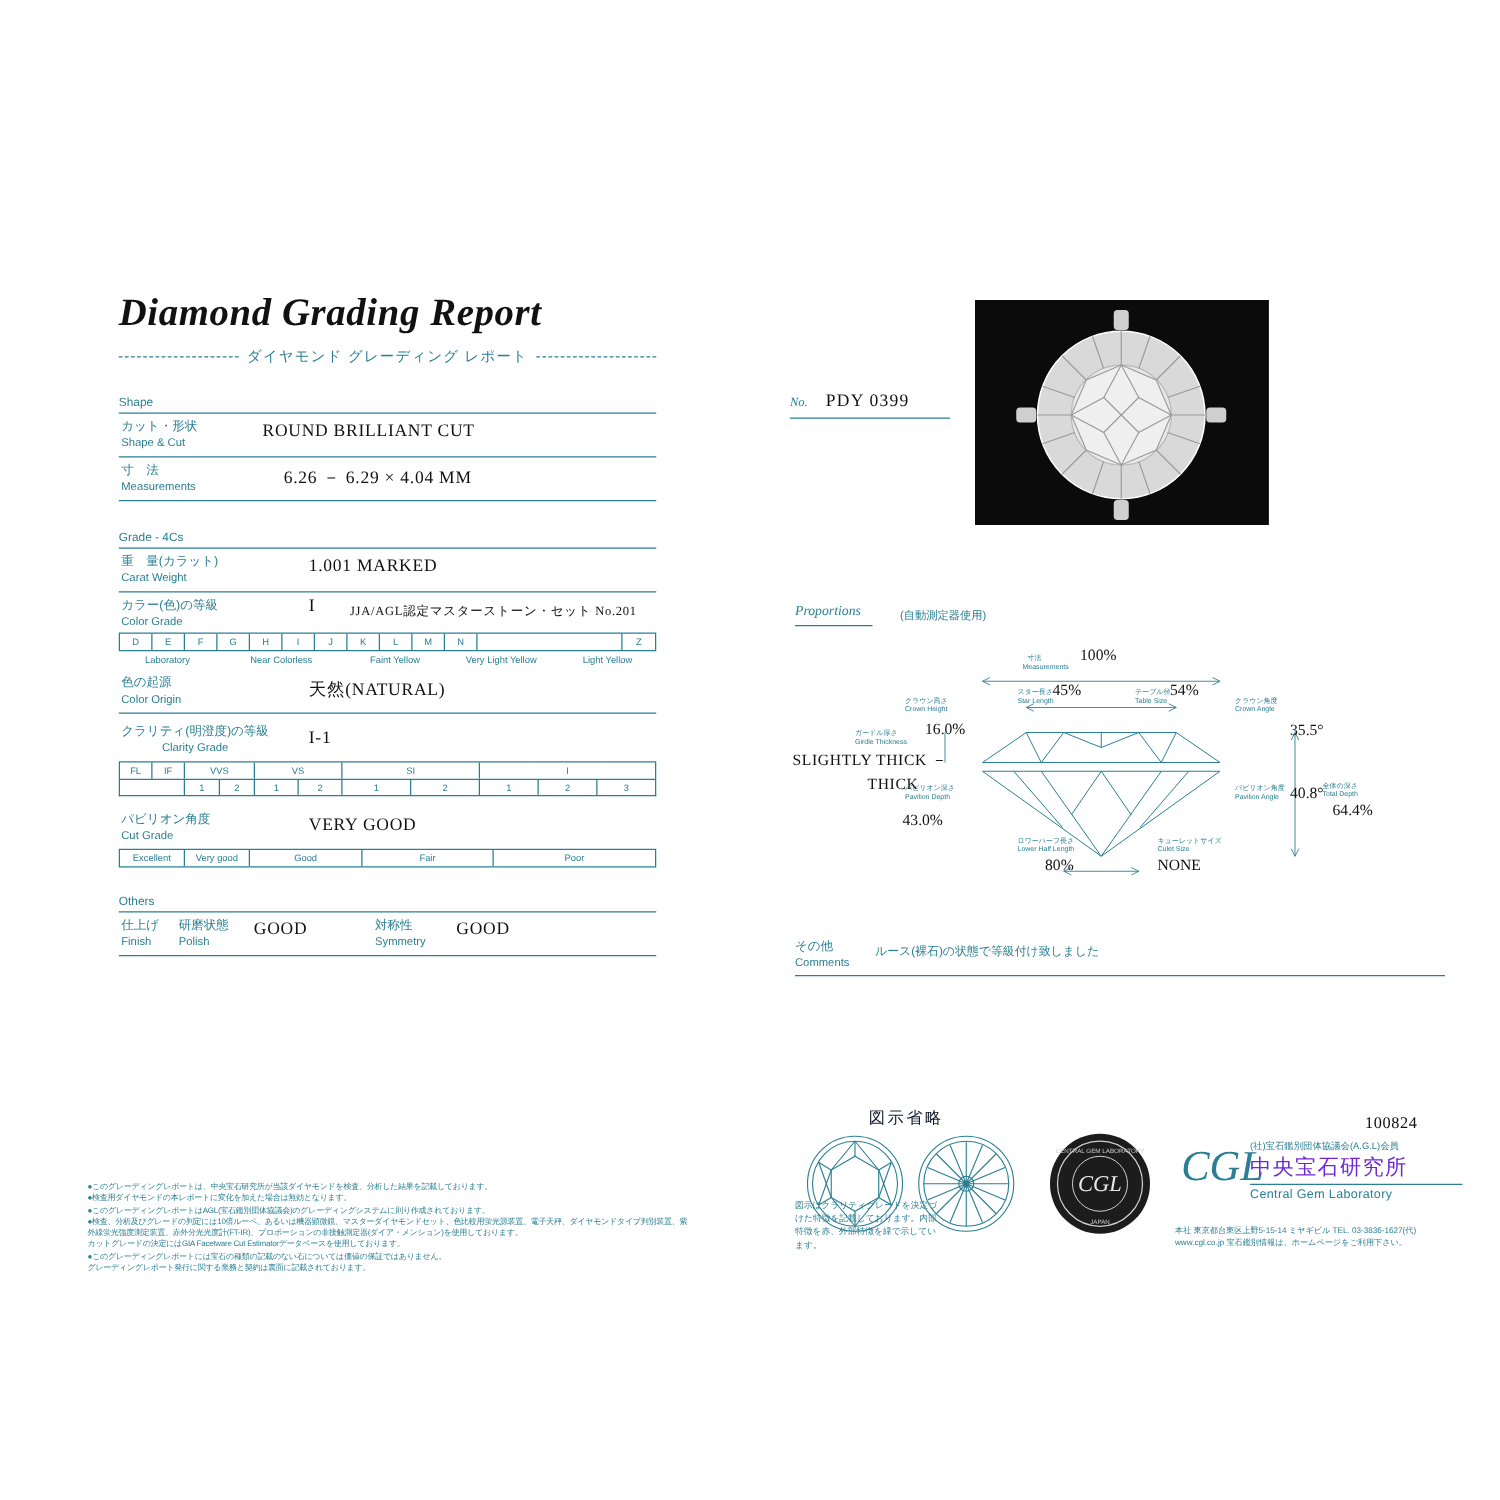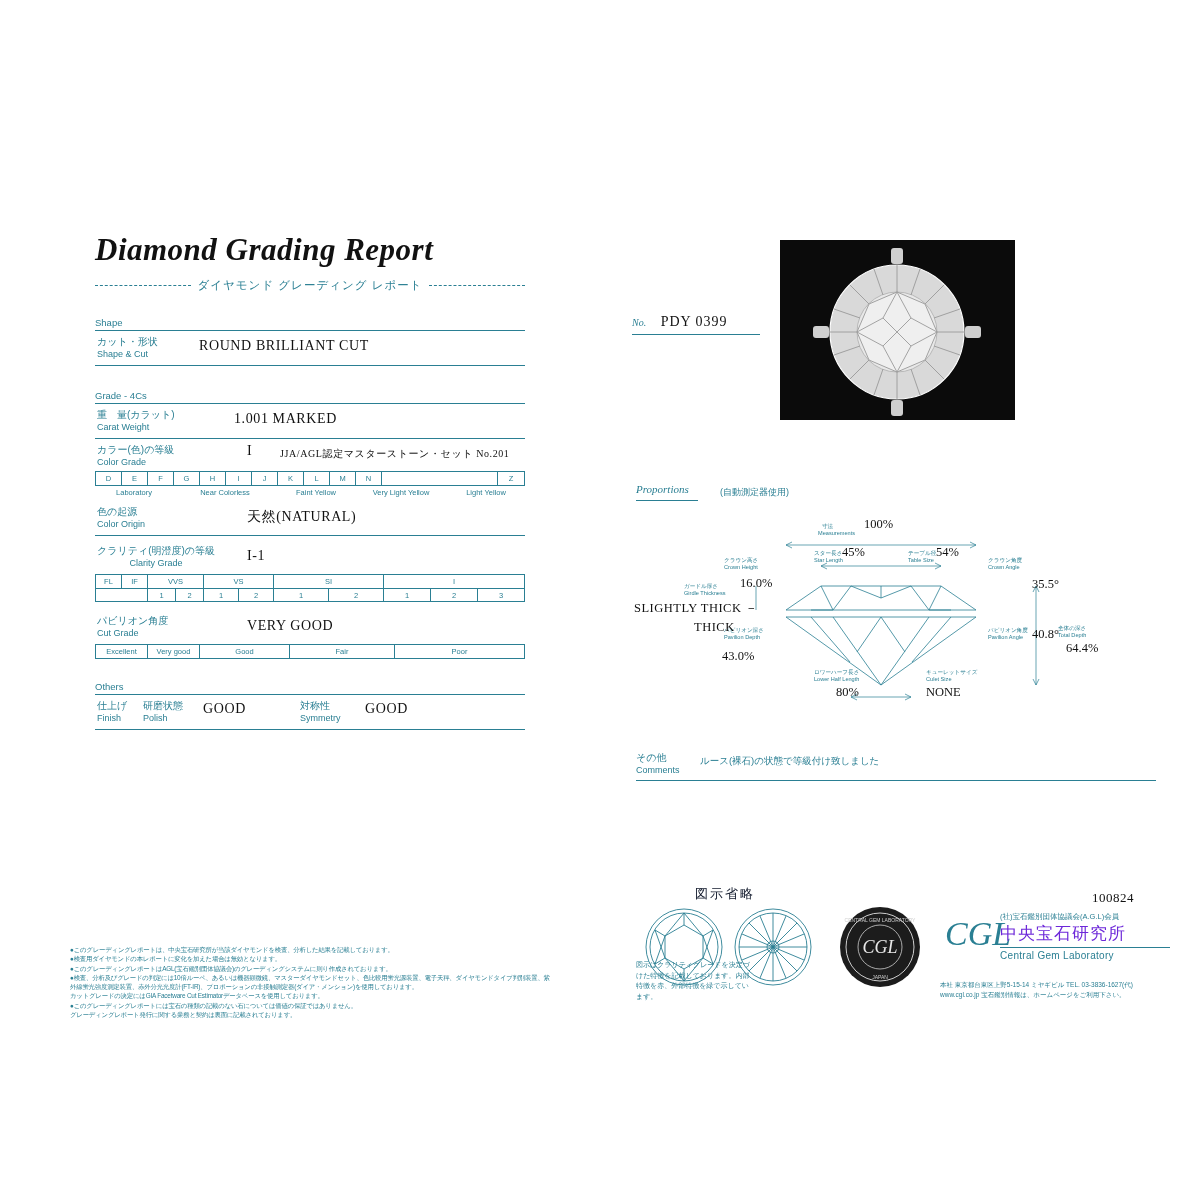--- a/index.html
+++ b/index.html
@@ -63,33 +63,40 @@
     </div>
 
     <div class="sect-label">Shape</div>
     <div class="hr-t"></div>
 
     <div class="row">
       <div class="lbl">
         <div class="jp">カット・形状</div>
         <div class="en">Shape &amp; Cut</div>
       </div>
-      <div class="val" style="left:104px;top:7px;">ROUND BRILLIANT CUT</div>
-    </div>
-
+      <div class="val" style="left:115px;top:7px;">ROUND BRILLIANT CUT</div>
+    </div>
+
+    <div class="row">
+      <div class="lbl">
+        <div class="jp">寸　法</div>
+        <div class="en">Measurements</div>
+      </div>
+      <div class="val" style="left:132px;top:7px;">6.26 － 6.29 × 4.04 MM</div>
+    </div>
 
     <div class="sect-label">Grade - 4Cs</div>
     <div class="hr-t"></div>
 
     <div class="row">
       <div class="lbl">
         <div class="jp">重　量(カラット)</div>
         <div class="en">Carat Weight</div>
       </div>
-      <div class="val" style="left:139px;top:7px;">1.001 MARKED</div>
+      <div class="val" style="left:152px;top:7px;">1.001 MARKED</div>
     </div>
 
     <div class="row" style="border-bottom:none;min-height:32px;">
       <div class="lbl">
         <div class="jp">カラー(色)の等級</div>
         <div class="en">Color Grade</div>
       </div>
       <div class="val" style="left:152px;top:4px;">I</div>
       <div class="val val-sm" style="left:185px;top:8px;font-size:10px;color:#111;">JJA/AGL認定マスターストーン・セット No.201</div>
     </div>

